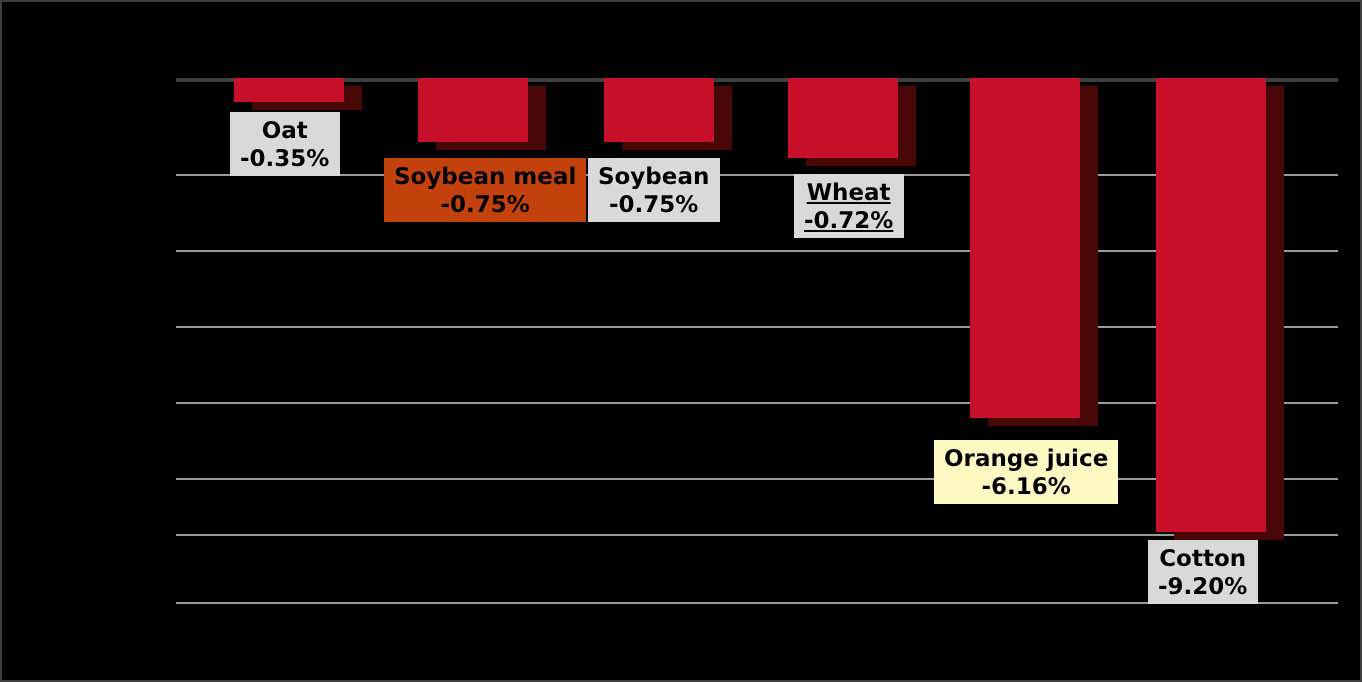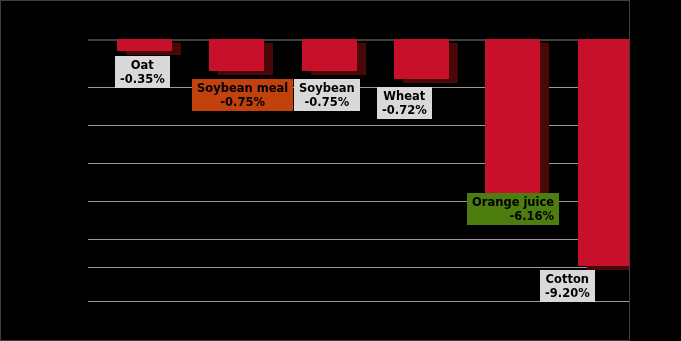--- a/index.html
+++ b/index.html
@@ -1,19 +1,19 @@
 <!DOCTYPE html>
 <html><head>
 <meta charset="utf-8">
 <style>
   html,body{margin:0;padding:0;background:#000;}
   body{font-family:"DejaVu Sans", sans-serif;}
   #canvas{
     position:relative;
-    width:630px;height:341px;
+    width:681px;height:341px;
     background:#000000;
     border:1px solid #3f3f3f;
     box-sizing:border-box;
     overflow:hidden;
   }
   #plot{
     position:absolute;
     left:87px; top:38px;
     width:581px; height:271px;
   }
@@ -114,27 +114,27 @@
         <span class="vl">-0.35%</span>
       </div>
       <div class="lbl" style="left: 191px; top: 78px; background: #c2410c; color: rgb(0, 0, 0);">
         <span class="nm">Soybean meal</span>
         <span class="vl">-0.75%</span>
       </div>
       <div class="lbl" style="left: 293px; top: 78px; background: rgb(217, 217, 217); color: rgb(0, 0, 0);">
         <span class="nm">Soybean</span>
         <span class="vl">-0.75%</span>
       </div>
-      <div class="lbl" style="left: 376px; top: 86px; background: rgb(217, 217, 217); color: rgb(0, 0, 0);">
+      <div class="lbl" style="left: 396px; top: 86px; background: rgb(217, 217, 217); color: rgb(0, 0, 0); text-decoration: underline;">
         <span class="nm">Wheat</span>
         <span class="vl">-0.72%</span>
       </div>
-      <div class="lbl" style="left: 466px; top: 192px; background: #4d7c0f; color: rgb(0, 0, 0); text-align: right;">
+      <div class="lbl" style="left: 466px; top: 219px; background: #fef9c3; color: rgb(0, 0, 0);">
         <span class="nm">Orange juice</span>
         <span class="vl">-6.16%</span>
       </div>
-      <div class="lbl" style="left: 539px; top: 269px; background: rgb(217, 217, 217); color: rgb(0, 0, 0);">
+      <div class="lbl" style="left: 573px; top: 269px; background: rgb(217, 217, 217); color: rgb(0, 0, 0);">
         <span class="nm">Cotton</span>
         <span class="vl">-9.20%</span>
       </div>
     </div>
 
 </div>
 
 </body></html>

